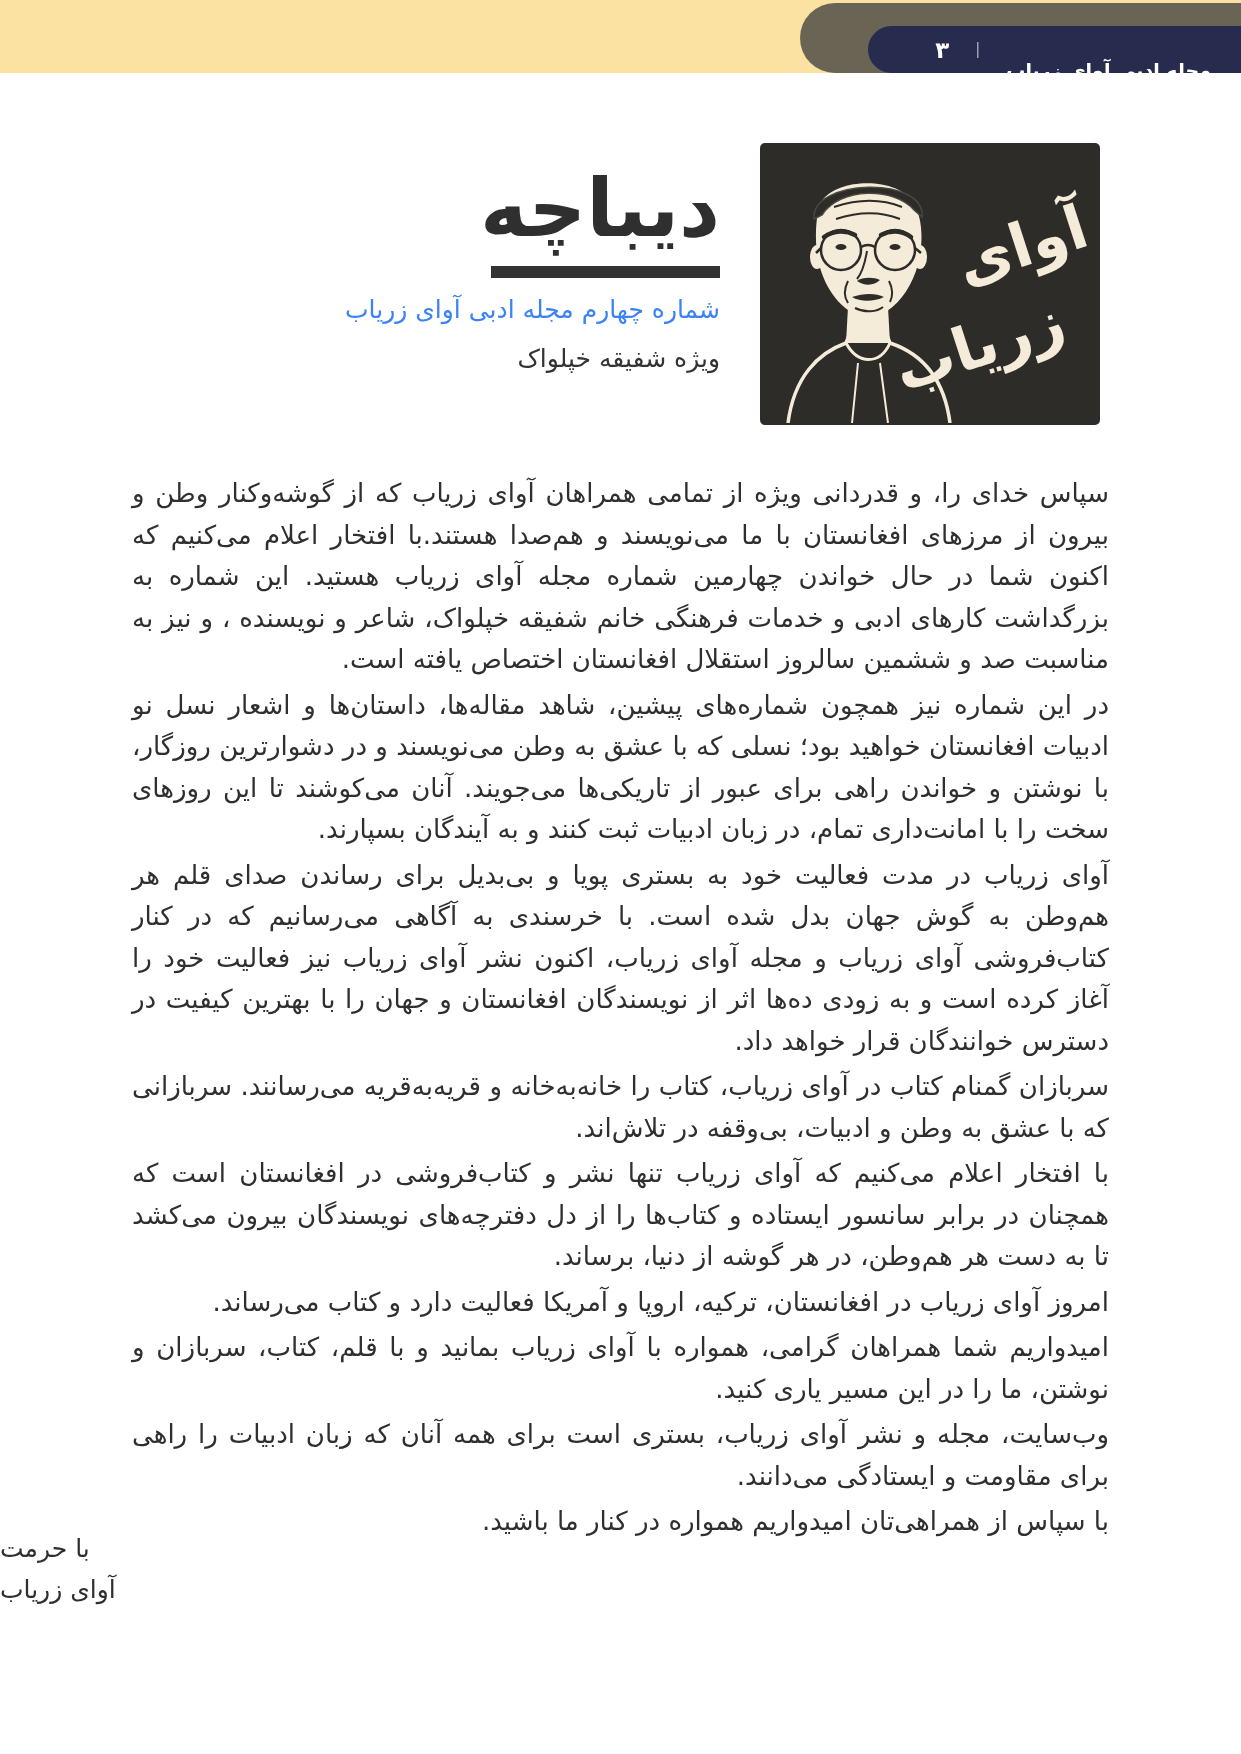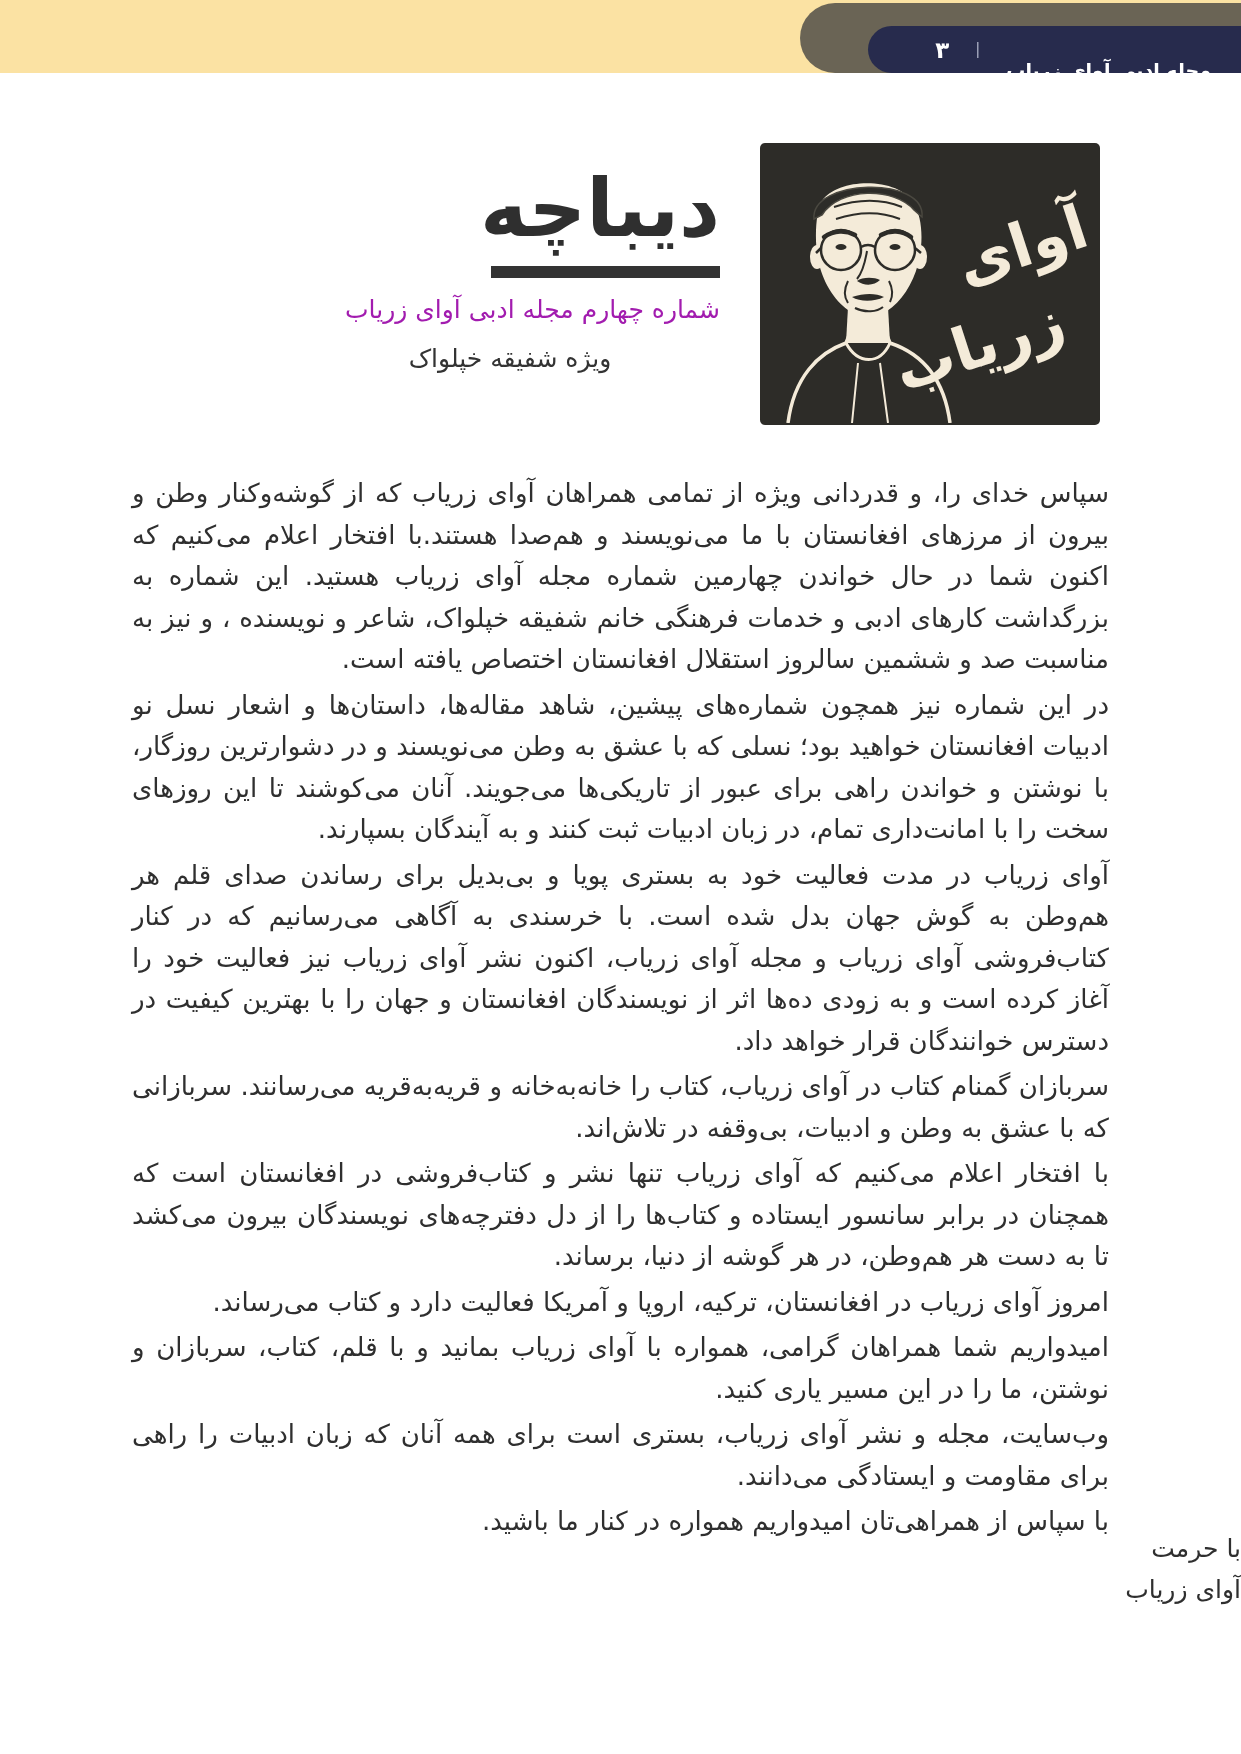--- a/index.html
+++ b/index.html
@@ -42,33 +42,33 @@
     position:absolute;color:var(--logo-ink);
     font-weight:bold;font-size:60px;line-height:1;
     transform:rotate(-18deg);letter-spacing:-2px;
   }
   .calli .w1{right:12px;top:72px;}
   .calli .w2{right:34px;top:172px;}
   
   .masthead{position:absolute;top:158px;right:521px;width:420px;direction:rtl;text-align:right;color:var(--text);}
   .masthead .title{font-size:80px;font-weight:bold;line-height:102px;letter-spacing:-1px;text-align:right;}
   .masthead .rule{width:229px;height:12px;background:#333333;margin-top:6px;}
-  .masthead .sub1{font-size:25px;margin-top:17px;line-height:30px;color:#a21caf;}
-  .masthead .sub2{font-size:25px;margin-top:19px;line-height:30px;color:#333;text-align:center;}
+  .masthead .sub1{font-size:25px;margin-top:17px;line-height:30px;color:#3b82f6;}
+  .masthead .sub2{font-size:25px;margin-top:19px;line-height:30px;color:#333;}
   
   .body-text{
     position:absolute;top:469px;right:128px;width:985px;
     direction:rtl;text-align:justify;
     font-size:26px;line-height:41.5px;color:var(--text);
   }
   .body-text p{margin:4px;}
   
   .signature{
     position:absolute;top:1528px;left:0;right:0;
-    direction:rtl;text-align:right;
+    direction:rtl;text-align:left;
     font-size:25px;line-height:41px;color:var(--text);
   }
 </style>
 </head>
 <body>
 
 <div class="page">
 
   <div class="band"></div>
   <div class="olive-pill"></div>

